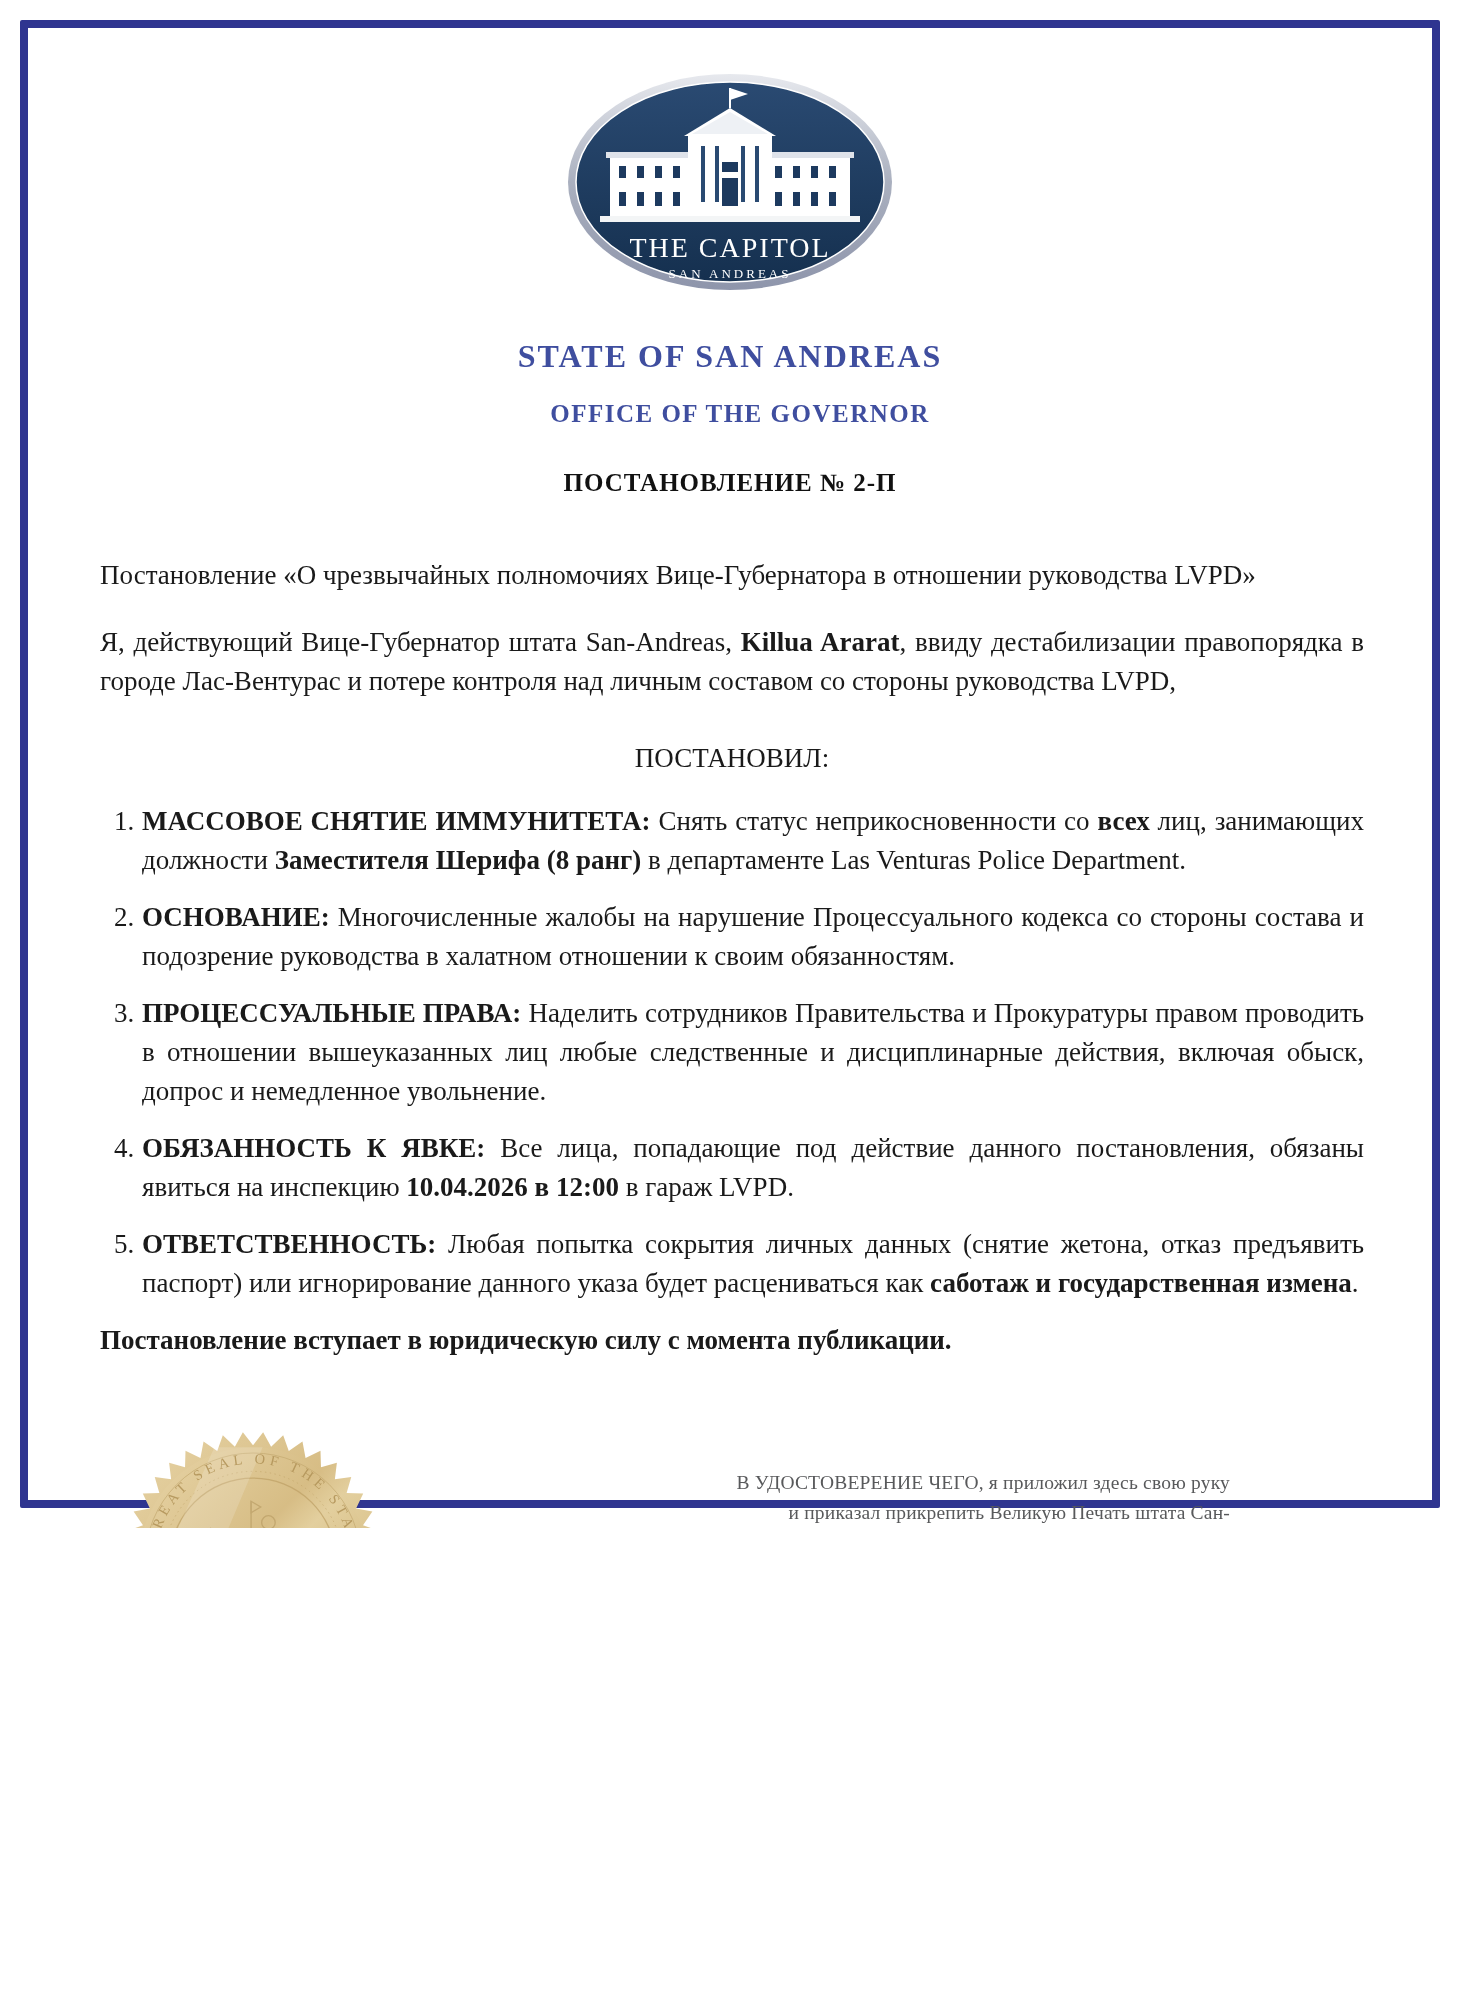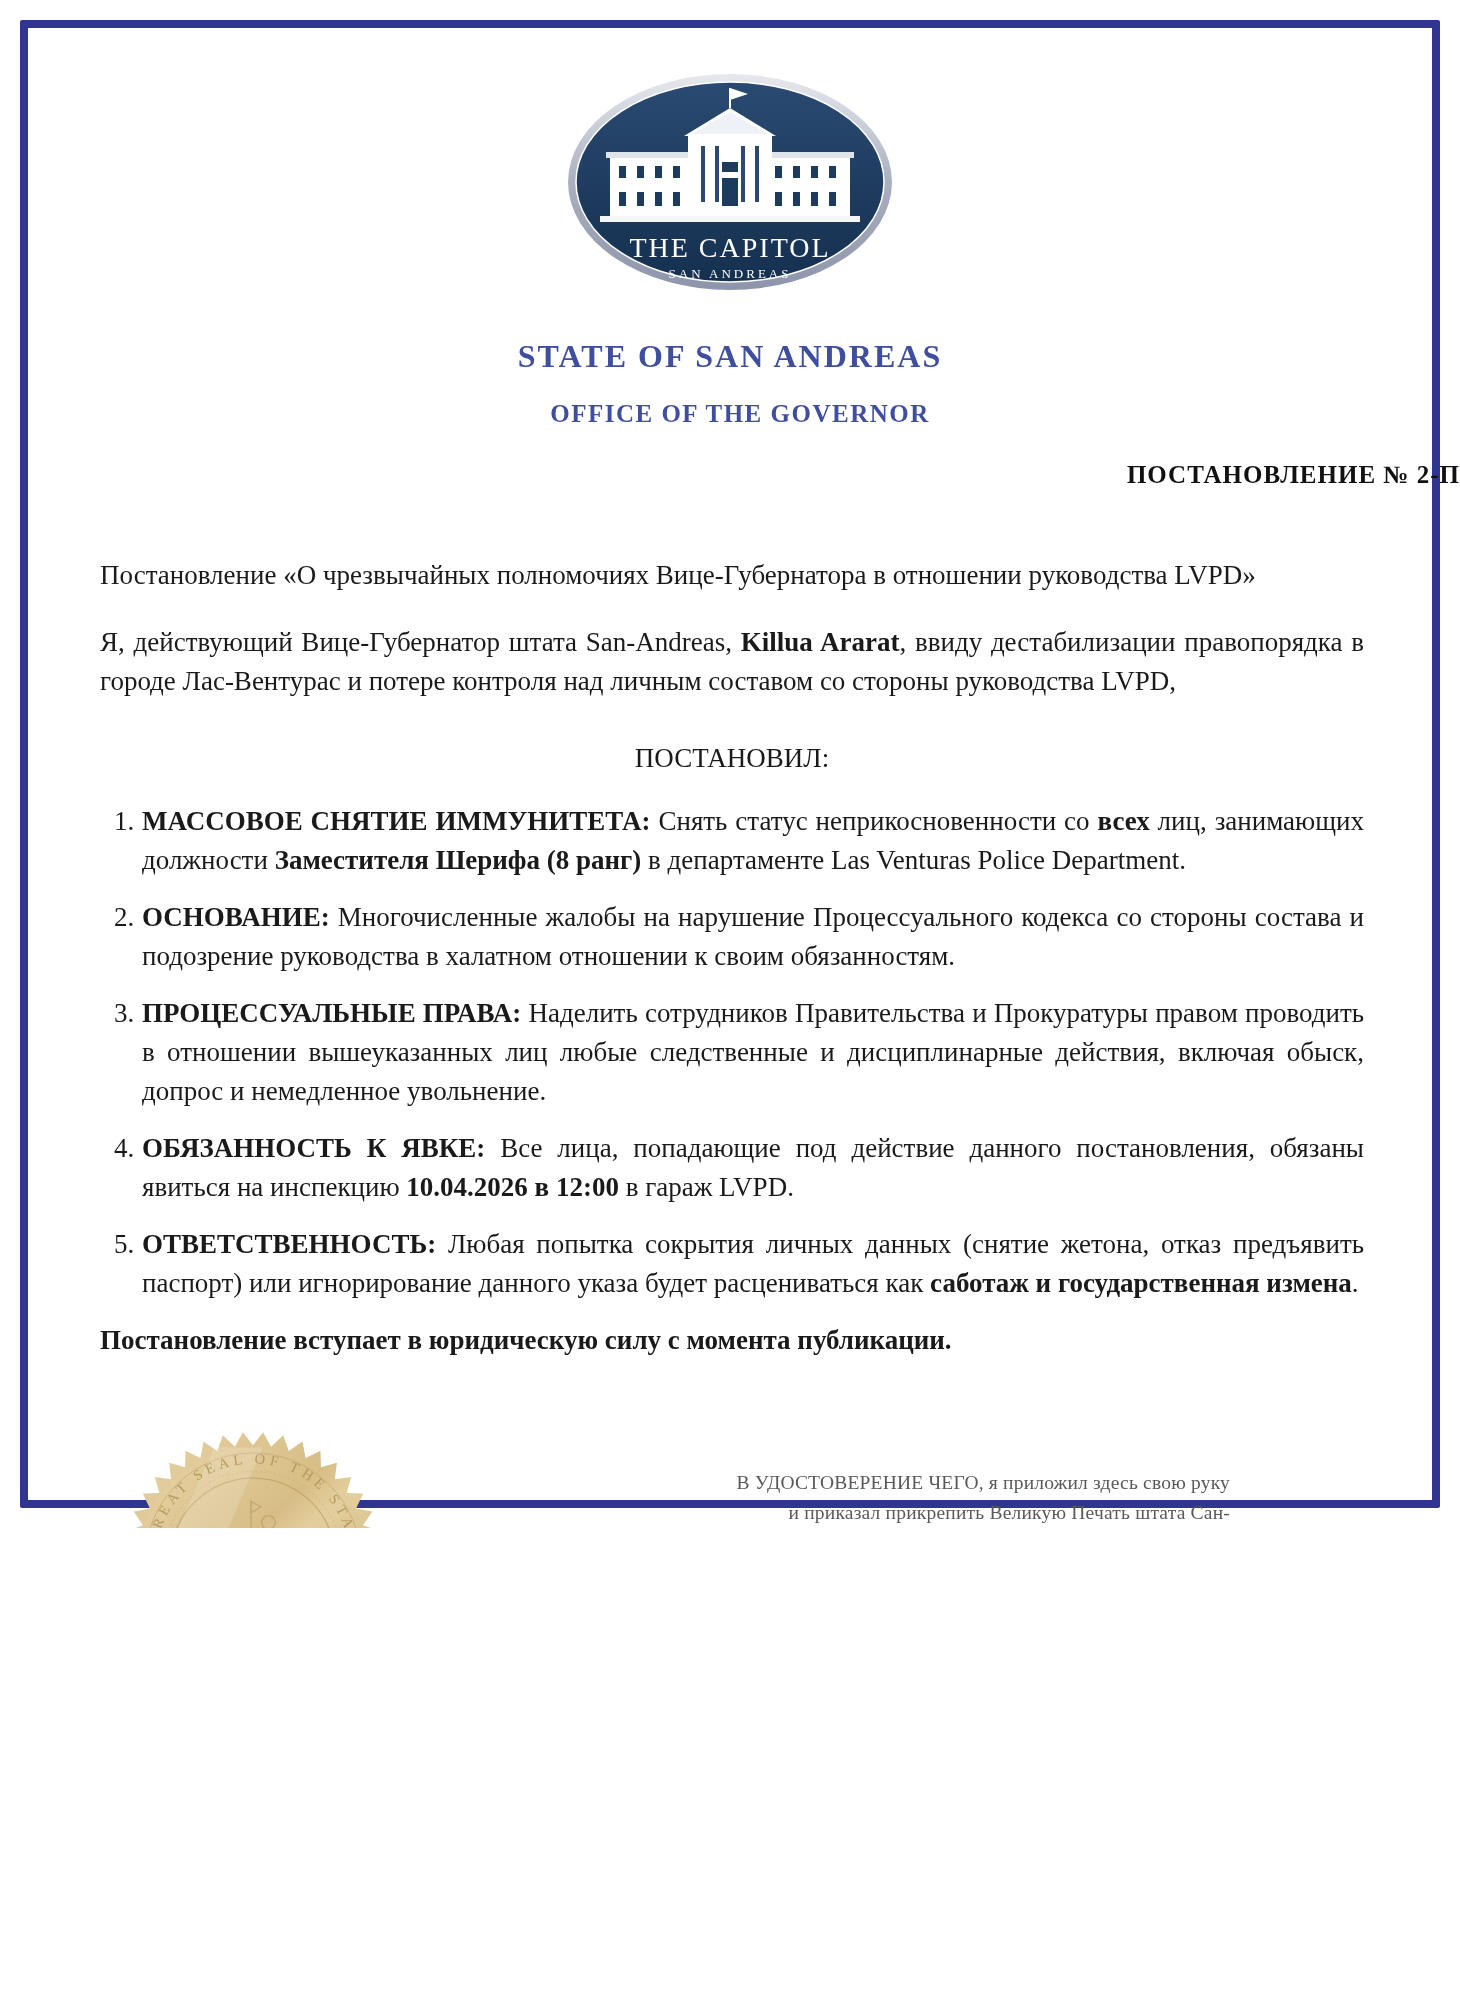--- a/index.html
+++ b/index.html
@@ -6,21 +6,21 @@
   .page{position:relative;width:1460px;height:1528px;background:#fff;overflow:hidden;
         font-family:"Liberation Serif",serif;color:#1a1a1a;}
   .frame{position:absolute;inset:20px;border:8px solid #2f3590;border-radius:2px;pointer-events:none;}
 
   
   .logo{position:absolute;left:565px;top:70px;width:330px;height:224px;}
   .h-state{position:absolute;left:0;right:0;top:338px;text-align:center;margin:0;
            font-size:32px;font-weight:bold;letter-spacing:2px;color:#3f4e9f;}
   .h-office{position:absolute;left:0;right:0;top:400px;text-align:center;margin:0;
            font-size:25px;font-weight:bold;letter-spacing:1.5px;color:#3f4e9f;padding-left:20px;}
-  .h-decree{position:absolute;left:0;right:0;top:461px;text-align:right;margin:0;
+  .h-decree{position:absolute;left:0;right:0;top:461px;text-align:center;margin:8px;
            font-size:25px;font-weight:bold;letter-spacing:1px;color:#111;}
 
   
   .content{position:absolute;left:100px;right:96px;top:556px;font-size:27px;line-height:39px;}
   .content p{margin:0;}
   .subject{margin-bottom:28px !important;}
   .preamble{text-align:justify;margin-bottom:38px !important;}
   .resolved{text-align:center;margin-bottom:24px !important;}
   ol.items{list-style:none;margin:0;padding:0;}
   ol.items li{position:relative;padding-left:42px;text-align:justify;margin-bottom:18px;}

